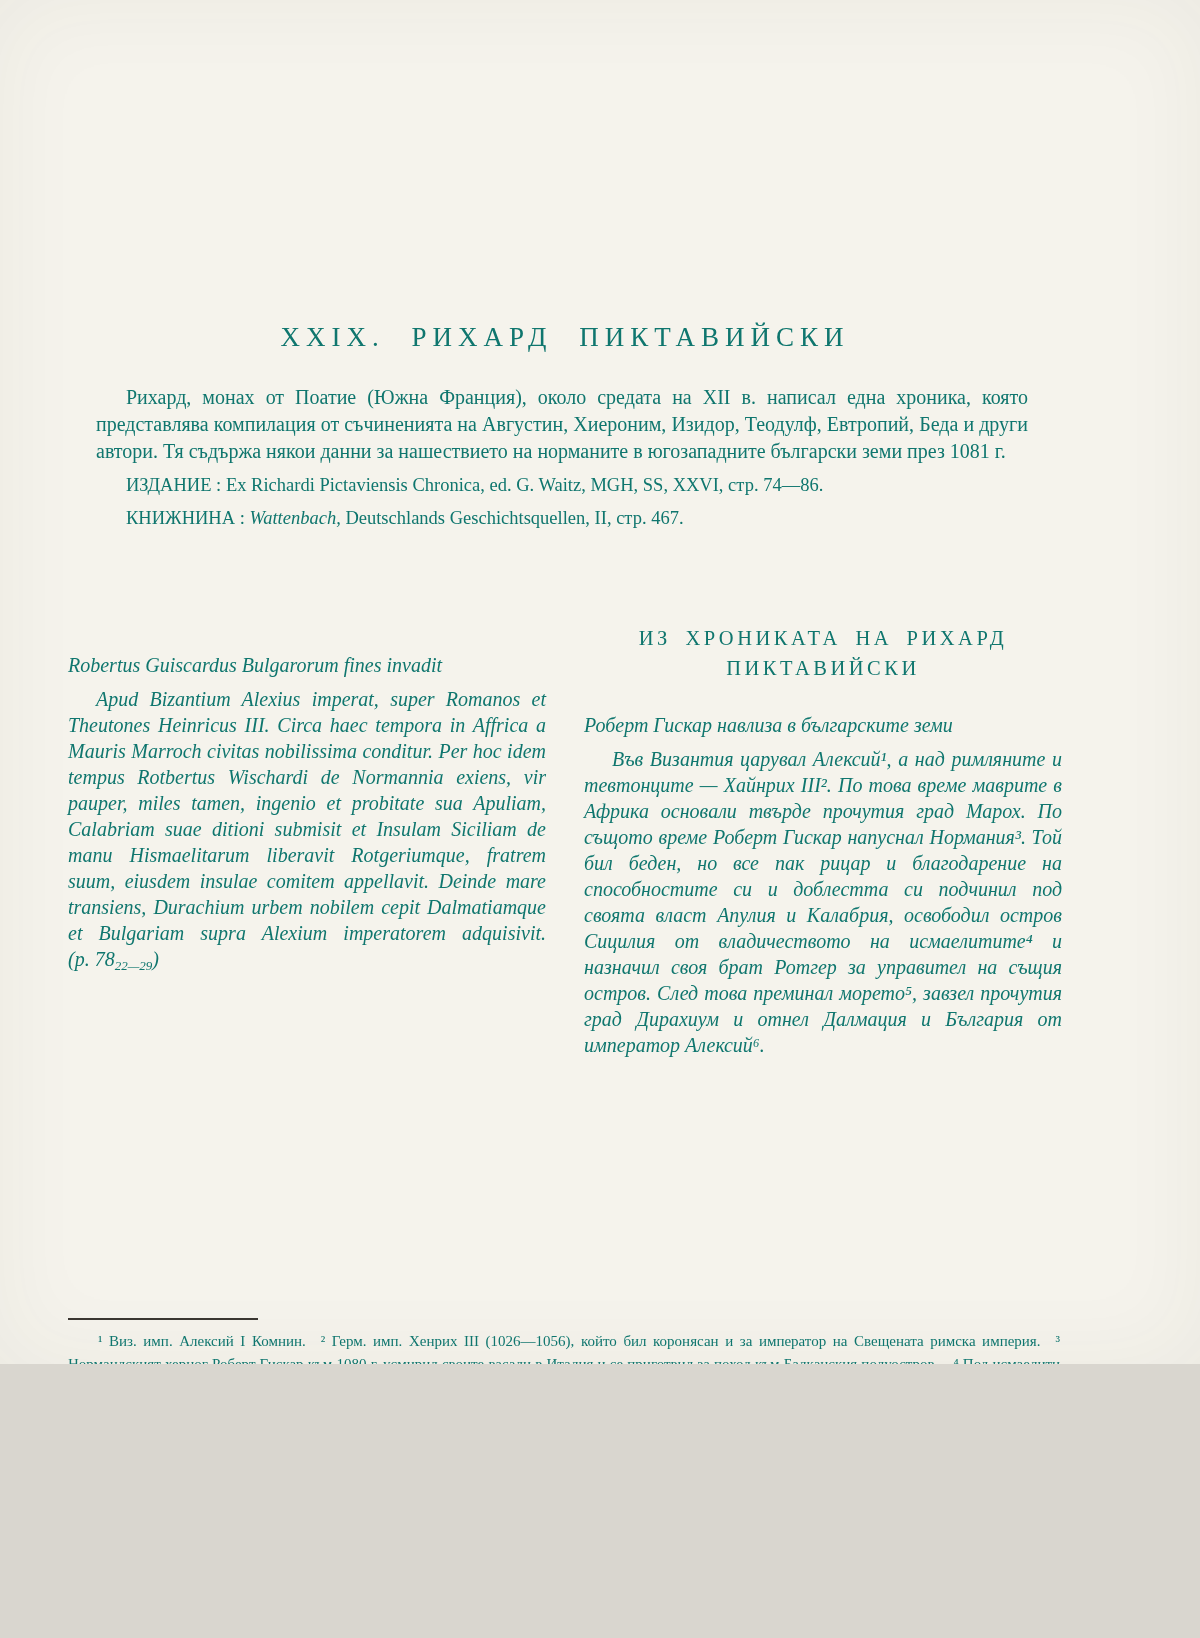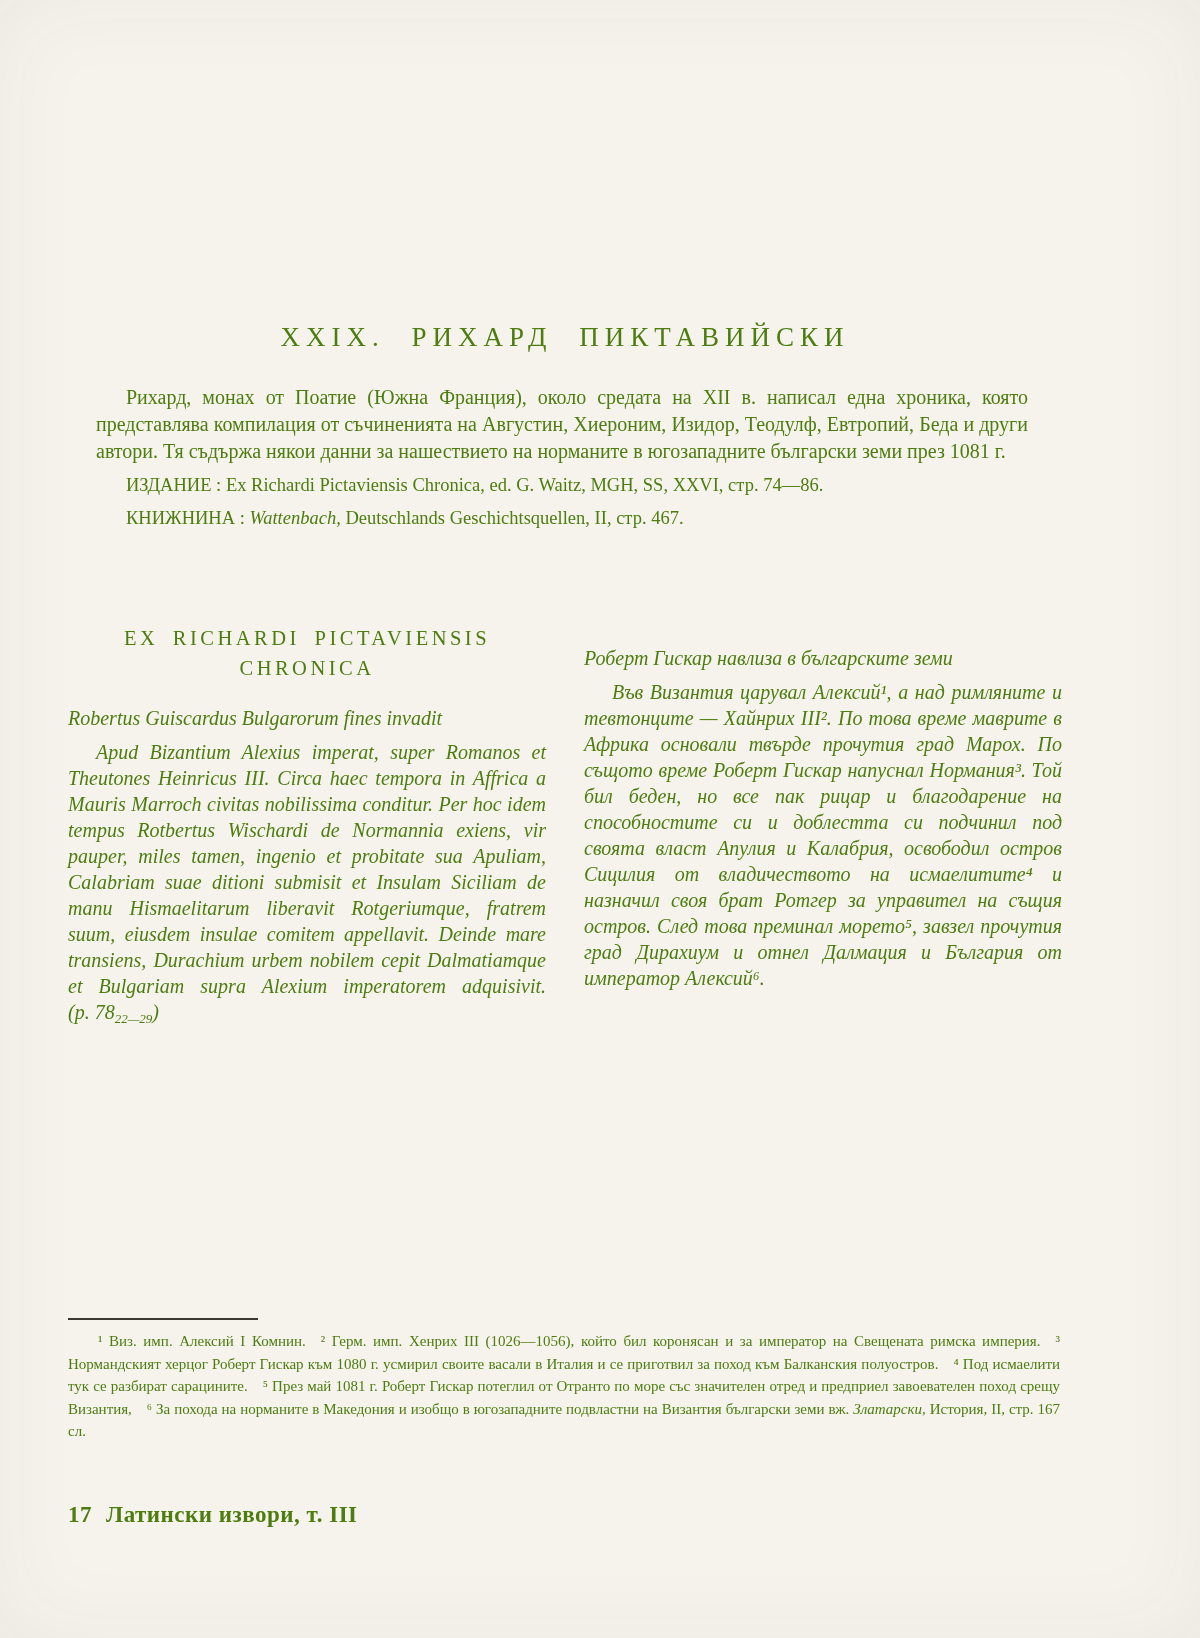--- a/index.html
+++ b/index.html
@@ -1,23 +1,23 @@
 <!DOCTYPE html>
 <html lang="bg"><head>
 <meta charset="utf-8">
 <style>
   * { margin: 0; padding: 0; box-sizing: border-box; }
   html, body { background: #d9d6cf; }
   .page {
     position: relative;
     width: 1200px;
-    height: 1638px;
+    height: 1364px;
     margin: 0 auto;
     background: #f5f3ec;
-    color: #4d7c0f;
+    color: #0f766e;
     font-family: "Liberation Serif", "DejaVu Serif", serif;
     overflow: hidden;
     box-shadow: inset 0 0 90px rgba(60,50,30,0.05);
   }
   .content {
     position: absolute;
     left: 68px;
     right: 138px;
     top: 0;
     padding-top: 320px;
@@ -54,21 +54,21 @@
   .col { flex: 1 1 0; min-width: 0; }
   .col-heading {
     font-size: 20.5px;
     font-weight: 400;
     line-height: 30px;
     text-align: center;
     letter-spacing: 3.5px;
     word-spacing: 6px;
   }
   .col-subheading {
-    margin-top: 22px;
+    margin-top: 29px;
     font-size: 20px;
     font-weight: 400;
     font-style: italic;
     line-height: 26px;
     text-align: left;
   }
   .col-body {
     margin-top: 8px;
     font-size: 20px;
     line-height: 26px;
@@ -124,26 +124,26 @@
       <p class="intro">Рихард, монах от Поатие (Южна Франция), около средата на XII в. написал една хроника, която представлява компилация от съчиненията на Августин, Хиероним, Изидор, Теодулф, Евтропий, Беда и други автори. Тя съдържа някои данни за нашествието на норманите в югозападните български земи през 1081 г.</p>
 
       <p class="meta"><span class="meta-label">ИЗДАНИЕ :</span> <span class="meta-text">Ex Richardi Pictaviensis Chronica, ed. G. Waitz, MGH, SS, XXVI, стр. 74—86.</span></p>
 
       <p class="meta"><span class="meta-label">КНИЖНИНА :</span> <span class="italic">Wattenbach,</span> <span class="meta-text">Deutschlands Geschichtsquellen, II, стр. 467.</span></p>
     </div>
 
     <div class="columns">
 
       <section class="col">
-        <h2 class="col-heading"><span class="heading-line">EX RICHARDI PICTAVIENSIS</span><br><span class="heading-line">CHRONICA</span></h2>
         <h3 class="col-subheading">Robertus Guiscardus Bulgarorum fines invadit</h3>
         <p class="col-body"><span>Apud Bizantium Alexius imperat, super Romanos et Theutones Heinricus III. Circa haec tempora in Affrica a Mauris Marroch civitas nobilissima conditur. Per hoc idem tempus Rotbertus Wischardi de Normannia exiens, vir pauper, miles tamen, ingenio et probitate sua Apuliam, Calabriam suae ditioni submisit et Insulam Siciliam de manu Hismaelitarum liberavit Rotgeriumque, fratrem suum, eiusdem insulae comitem appellavit. Deinde mare transiens, Durachium urbem nobilem cepit Dalmatiamque et Bulgariam supra Alexium imperatorem adquisivit.</span> <span class="pageref"><span>(p. 78</span><sub>22—29</sub><span>)</span></span></p>
       </section>
 
       <section class="col">
+        <h2 class="col-heading"><span class="heading-line">ИЗ ХРОНИКАТА НА РИХАРД</span><br><span class="heading-line">ПИКТАВИЙСКИ</span></h2>
         <h3 class="col-subheading">Роберт Гискар навлиза в българските земи</h3>
         <p class="col-body">Във Византия царувал Алексий¹, а над римляните и тевтонците — Хайнрих III². По това време маврите в Африка основали твърде прочутия град Марох. По същото време Роберт Гискар напуснал Нормания³. Той бил беден, но все пак рицар и благодарение на способностите си и доблестта си подчинил под своята власт Апулия и Калабрия, освободил остров Сицилия от владичеството на исмаелитите⁴ и назначил своя брат Ротгер за управител на същия остров. След това преминал морето⁵, завзел прочутия град Дирахиум и отнел Далмация и България от император Алексий⁶.</p>
       </section>
 
     </div>
 
   </div>
 
   <div class="footnotes">
     <div class="fn-rule"></div>

